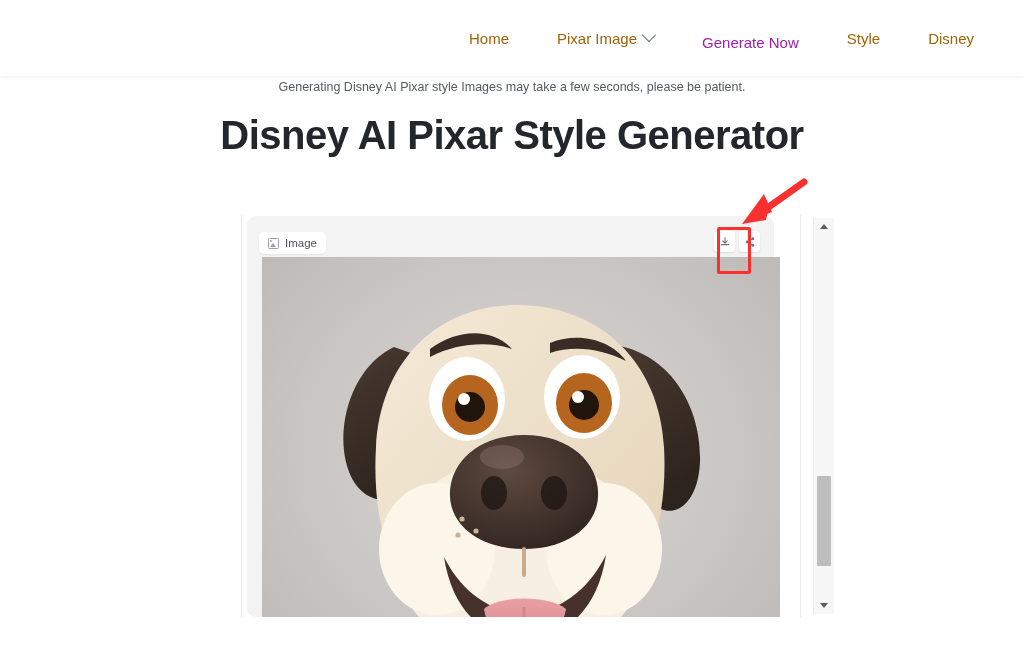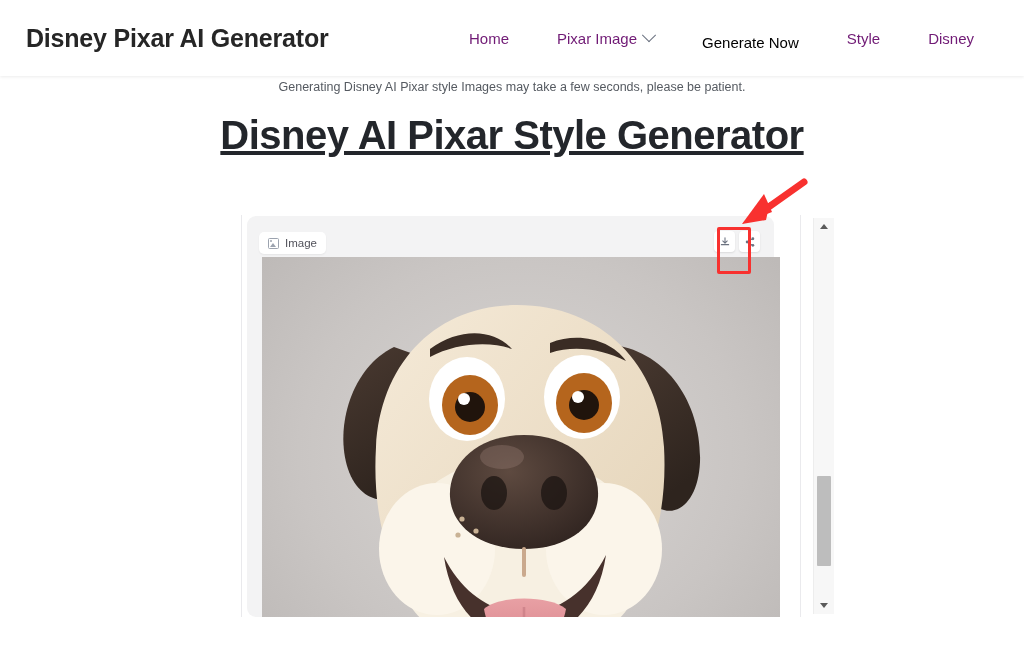--- a/index.html
+++ b/index.html
@@ -38,29 +38,29 @@
     white-space: nowrap;
   }
   .nav {
     margin-left: auto;
     display: flex;
     align-items: center;
     gap: 0px;
   }
   .nav-item {
     font-size: 15px;
-    color: #701a75;
+    color: #a16207;
     padding: 0 24px;
     white-space: nowrap;
     display: flex;
     align-items: center;
     gap: 7px;
     cursor: pointer;
   }
-  .nav-item.active { color: #000000; margin-top: 8px; }
+  .nav-item.active { color: #a21caf; margin-top: 8px; }
   .chevron-down {
     display: inline-block;
     width: 9px;
     height: 9px;
     border-right: 1.6px solid #6b7280;
     border-bottom: 1.6px solid #6b7280;
     transform: rotate(45deg) translate(-2px, -2px);
   }
 
   
@@ -77,21 +77,20 @@
     position: absolute;
     top: 113px;
     left: 0;
     width: 1024px;
     text-align: center;
     font-size: 40px;
     font-weight: bold;
     letter-spacing: -0.5px;
     color: #23262b;
     margin: 0;
-    text-decoration: underline;
   }
 
   
   .result-area {
     position: absolute;
     top: 207px;
     left: 241px;
     width: 593px;
     height: 410px;
     padding-left: 32px;
@@ -262,21 +261,20 @@
     height: 90px;
     background: #bdbdbd;
     border-radius: 1px;
     cursor: pointer;
   }
 </style>
 </head>
 <body>
 
 <div class="site-header">
-  <div class="brand">Disney Pixar AI Generator</div>
 
   <nav class="nav">
     <div class="nav-item">
       <span>Home</span>
     </div>
     <div class="nav-item">
       <span>Pixar Image</span>
       <span class="chevron-down"></span>
     </div>
     <div class="nav-item active">

